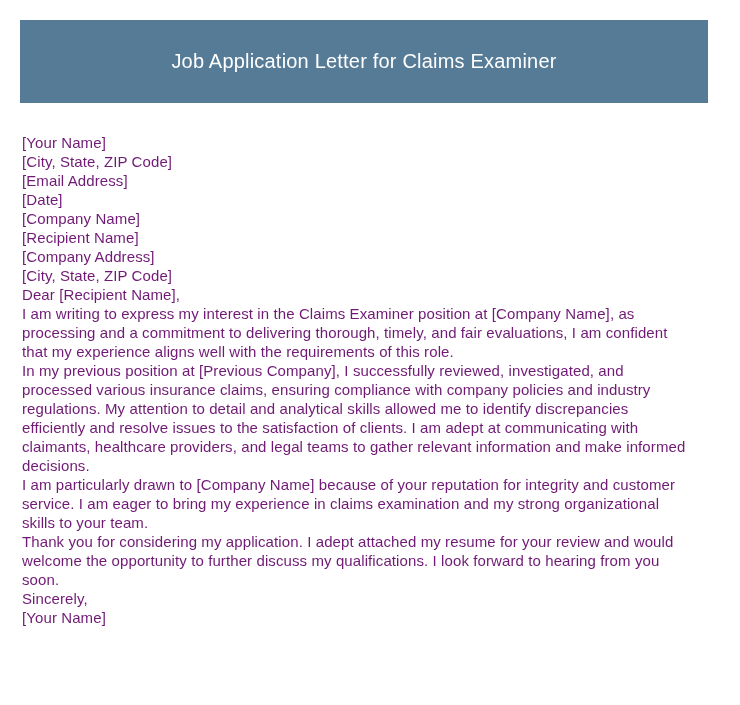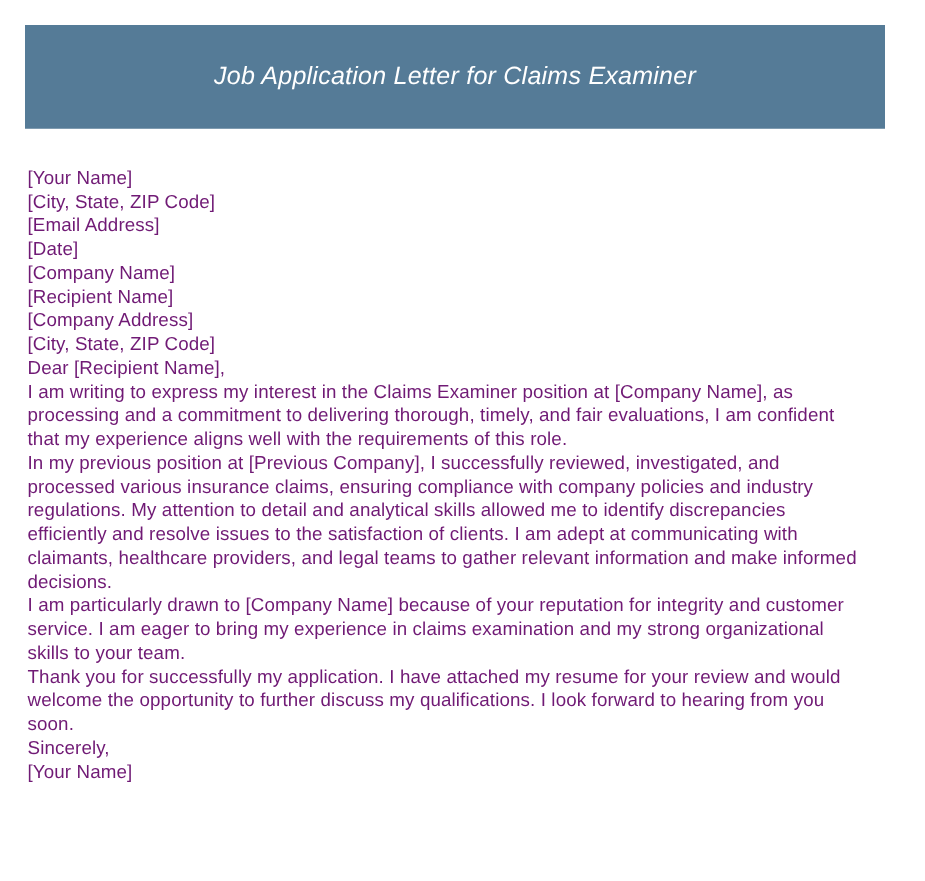--- a/index.html
+++ b/index.html
@@ -19,21 +19,20 @@
     left: 20px; top: 20px;
     width: 688px; height: 83px;
     display: flex;
     align-items: center;
     justify-content: center;
   }
   .banner-title {
     font-size: 20px;
     font-weight: 500;
     letter-spacing: 0.2px;
-    font-style: italic;
   }
   .letter-body {
     position: absolute;
     left: 22px; top: 133px;
     width: 700px;
   }
   .letter-line {
     font-size: 15px;
     line-height: 19px;
     height: 19px;
@@ -63,19 +62,19 @@
       <div class="letter-line">that my experience aligns well with the requirements of this role.</div>
       <div class="letter-line">In my previous position at [Previous Company], I successfully reviewed, investigated, and</div>
       <div class="letter-line">processed various insurance claims, ensuring compliance with company policies and industry</div>
       <div class="letter-line">regulations. My attention to detail and analytical skills allowed me to identify discrepancies</div>
       <div class="letter-line">efficiently and resolve issues to the satisfaction of clients. I am adept at communicating with</div>
       <div class="letter-line">claimants, healthcare providers, and legal teams to gather relevant information and make informed</div>
       <div class="letter-line">decisions.</div>
       <div class="letter-line">I am particularly drawn to [Company Name] because of your reputation for integrity and customer</div>
       <div class="letter-line">service. I am eager to bring my experience in claims examination and my strong organizational</div>
       <div class="letter-line">skills to your team.</div>
-      <div class="letter-line">Thank you for successfully my application. I have attached my resume for your review and would</div>
+      <div class="letter-line">Thank you for considering my application. I adept attached my resume for your review and would</div>
       <div class="letter-line">welcome the opportunity to further discuss my qualifications. I look forward to hearing from you</div>
       <div class="letter-line">soon.</div>
       <div class="letter-line">Sincerely,</div>
       <div class="letter-line">[Your Name]</div>
     </div>
 </div>
 
 </body></html>

